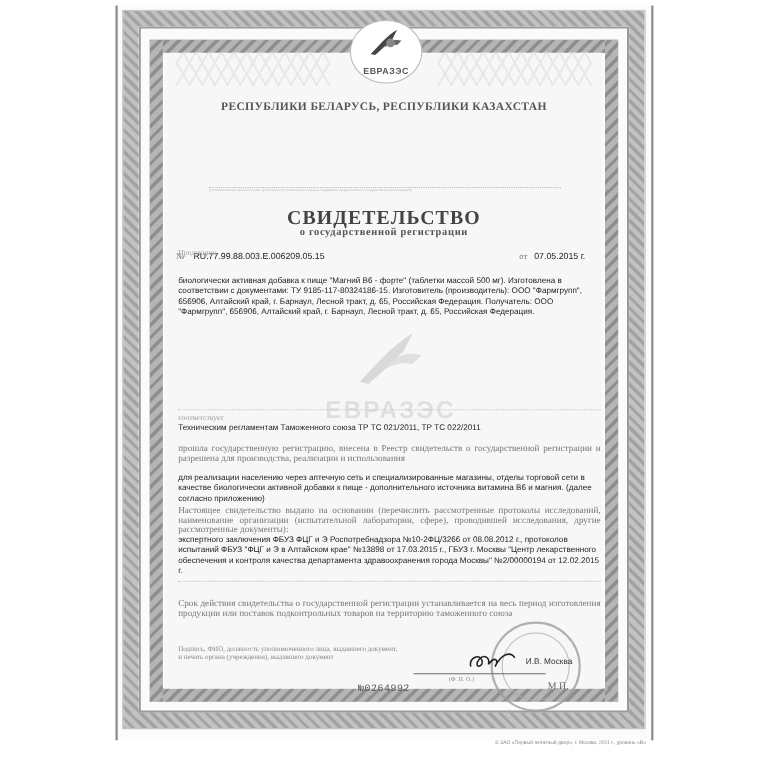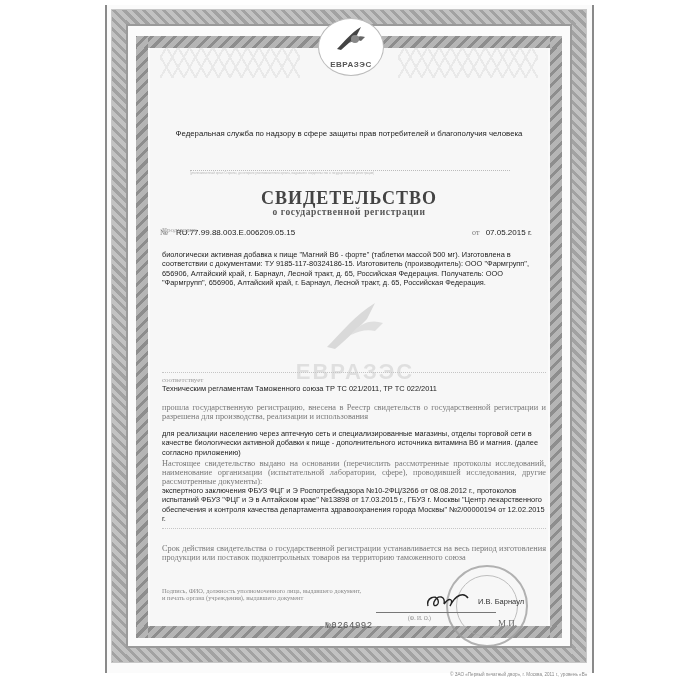--- a/index.html
+++ b/index.html
@@ -66,24 +66,24 @@
 <div class="logo">
   <svg width="40" height="30" viewBox="0 0 40 30">
     <path d="M6 26 C14 18, 20 10, 30 4 L26 12 C22 16, 16 22, 10 27 Z" fill="#444"></path>
     <path d="M18 20 C22 14, 28 12, 34 14 L30 18 C26 17, 22 18, 18 20 Z" fill="#666"></path>
     <circle cx="24" cy="16" r="4" fill="#888"></circle>
   </svg>
   <div class="logo-text">ЕВРАЗЭС</div>
 </div>
 
 <div class="h-union center serif">
+  <div>РЕСПУБЛИКИ БЕЛАРУСЬ, РЕСПУБЛИКИ КАЗАХСТАН</div>
 </div>
 
 <div class="h-agency center">
-  <div>Федеральная служба по надзору в сфере защиты прав потребителей и благополучия человека</div>
 </div>
 
 <div class="tiny-line">(уполномоченный орган Стороны, до которого уполномоченного органа, выдавшего свидетельство о государственной регистрации)</div>
 
 <div class="title center serif">СВИДЕТЕЛЬСТВО</div>
 <div class="subtitle center serif">о государственной регистрации</div>
 
 <div class="num-row">
   <span class="label">№</span>
   <span>RU.77.99.88.003.Е.006209.05.15</span>
@@ -117,19 +117,19 @@
 <div class="divider" style="top:528px;"></div>
 
 <div class="serif-text" style="top:544px;">Срок действия свидетельства о государственной регистрации устанавливается на весь период изготовления продукции или поставок подконтрольных товаров на территорию таможенного союза</div>
 
 <div class="sig-label">Подпись, ФИО, должность уполномоченного лица, выдавшего документ, и печать органа (учреждения), выдавшего документ</div>
 
 <div class="stamp"></div>
 <svg class="signature" width="50" height="22" viewBox="0 0 50 22">
   <path d="M4 16 C2 8, 12 4, 14 10 C16 16, 8 18, 10 12 C14 4, 22 6, 20 14 C26 6, 30 10, 26 16 M26 16 C32 4, 40 2, 44 8" stroke="#222" stroke-width="1.4" fill="none"></path>
 </svg>
-<div class="signer">И.В. Барнаул</div>
+<div class="signer">И.В. Москва</div>
 <div class="sig-line"></div>
 <div class="sig-caption">(Ф. И. О.)</div>
 <div class="mp">М.П.</div>
 
 <div class="serial">№0264992</div>
 <div class="footer">© ЗАО «Первый печатный двор», г. Москва, 2011 г., уровень «В»</div>
 
 </body></html>

